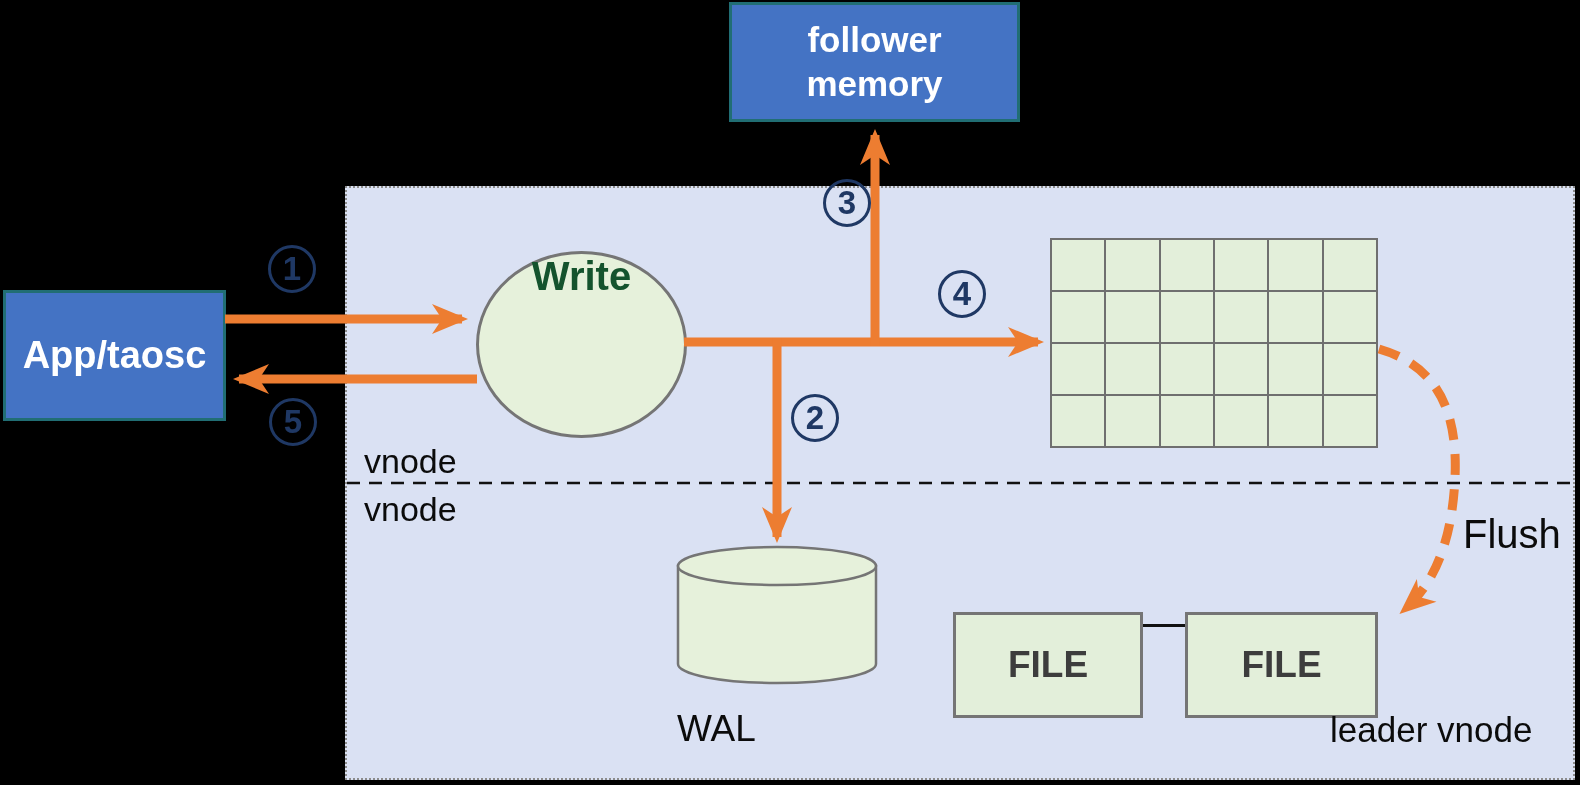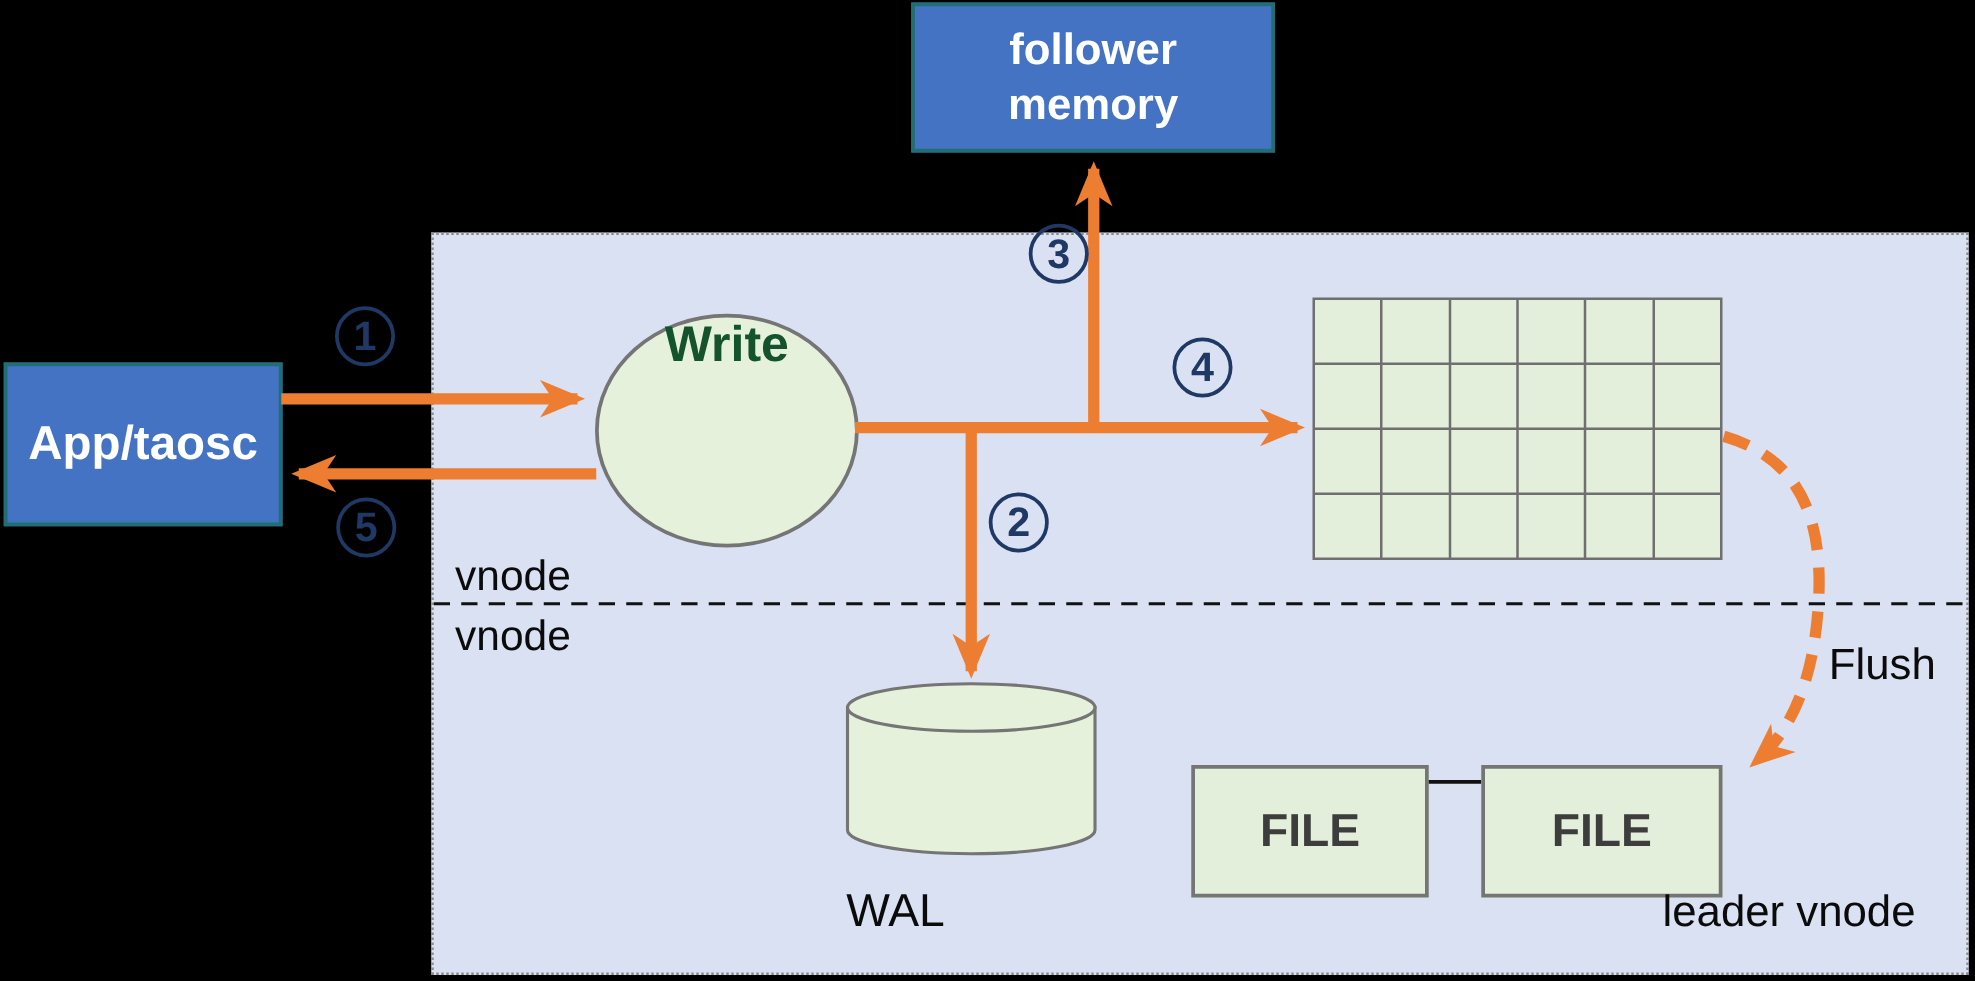--- a/index.html
+++ b/index.html
@@ -35,21 +35,21 @@
     font-size:37px;font-weight:bold;color:#3d3d3d;top:572px;height:106px;margin-top:40px;
   }
   .file-left{left:953px;width:190px;}
   .file-right{left:1185px;width:193px;}
   .fileconn{position:absolute;left:1143px;top:624px;width:42px;height:3px;background:#111;}
   .plainlabel{position:absolute;color:#0b0b0b;white-space:nowrap;}
   .lbl-memory{left:364px;top:442px;font-size:34px;}
   .lbl-disk{left:364px;top:490px;font-size:34px;}
   .lbl-wal{left:677px;top:708px;width:200px;text-align:left;font-size:37px;}
   .lbl-leader{left:1330px;top:710px;width:232px;text-align:left;font-size:35px;}
-  .lbl-flush{left:1463px;top:512px;font-size:35px;}
+  .lbl-flush{left:1463px;top:512px;font-size:40px;}
   .stepbadge{
     position:absolute;width:48px;height:48px;box-sizing:border-box;
     border:3px solid #1f3864;border-radius:50%;color:#1f3864;
     display:flex;align-items:center;justify-content:center;
     font-size:33px;font-weight:600;background:transparent;
   }
   .step1{left:268px;top:245px;}
   .step2{left:791px;top:394px;}
   .step3{left:823px;top:179px;}
   .step4{left:938px;top:270px;}

